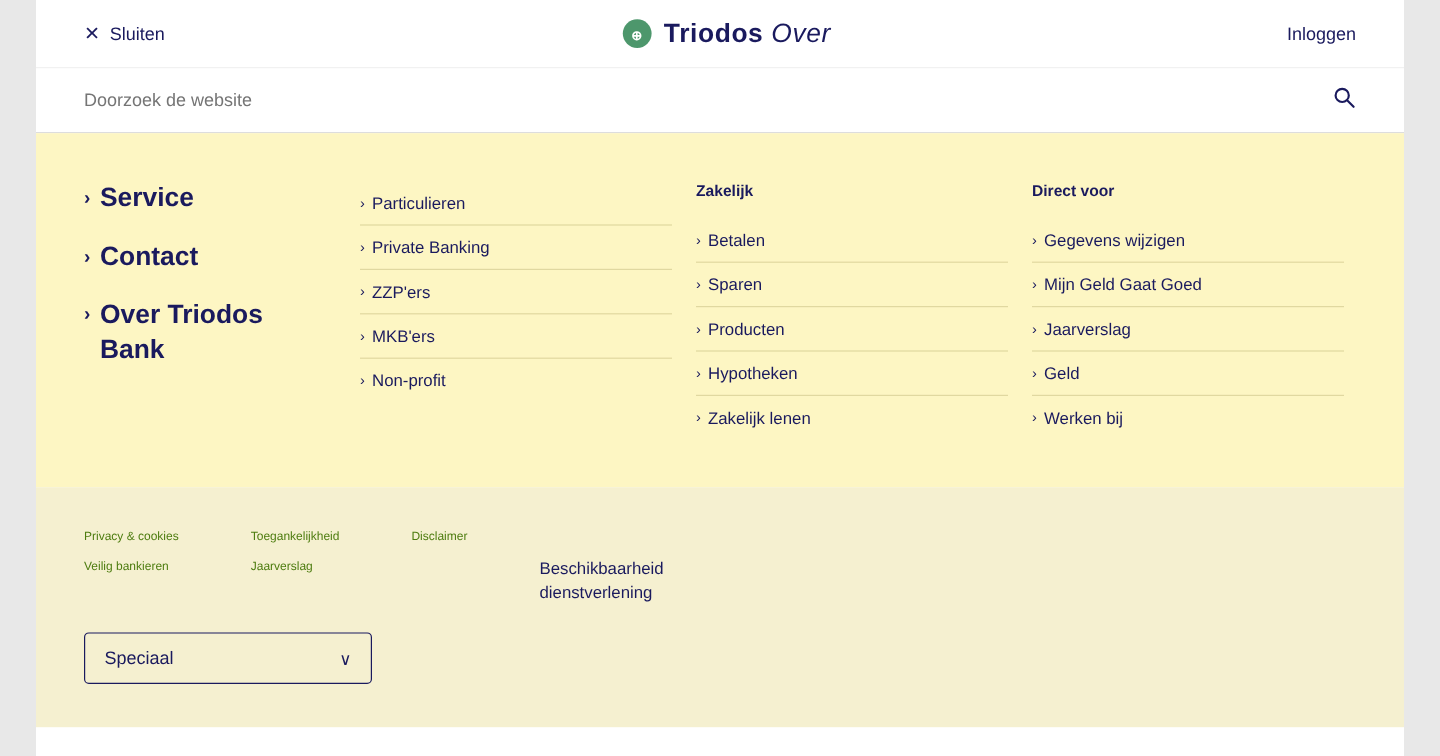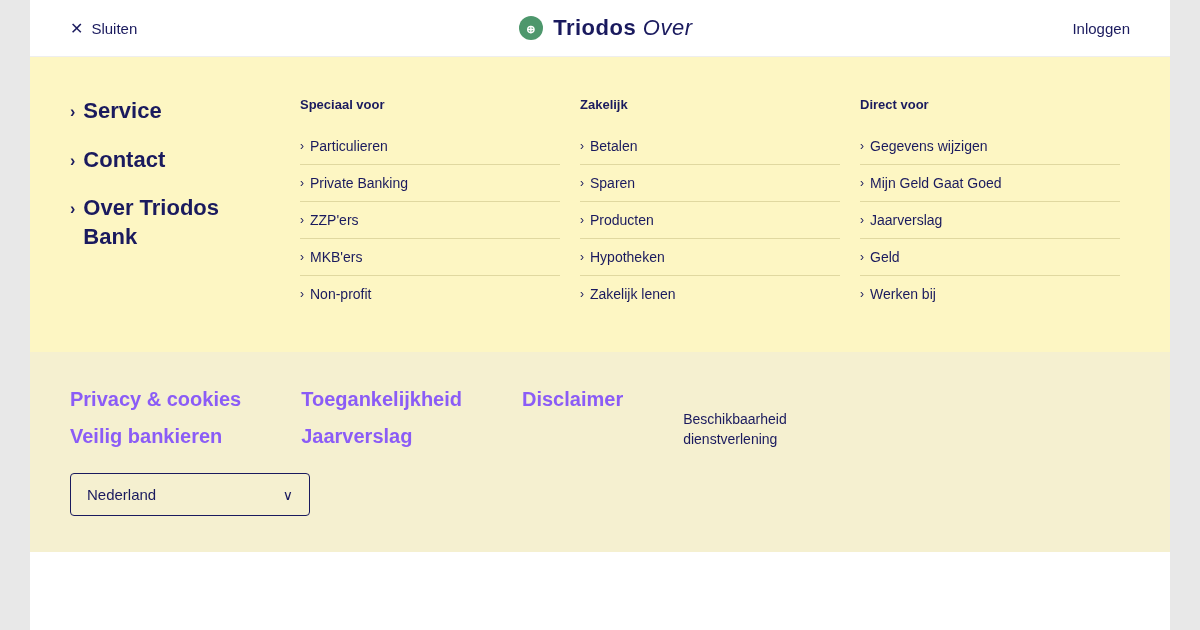--- a/index.html
+++ b/index.html
@@ -157,25 +157,24 @@
       gap: 60px;
       flex-wrap: wrap;
       margin-bottom: 24px;
     }
     .footer-col {
       display: flex;
       flex-direction: column;
       gap: 14px;
     }
     .footer-link {
-      color: #8b5cf6;
-      font-size: 20px;
+      color: #4d7c0f;
+      font-size: 10px;
       cursor: pointer;
       text-decoration: none;
-      font-weight: bold;
     }
     .footer-link-multi {
       color: #1a1a5e;
       font-size: 14px;
       cursor: pointer;
       line-height: 1.4;
       margin-top: 22px;
     }
 
     
@@ -220,20 +219,29 @@
       </svg>
       <span>
         <span>Triodos</span>
         <span style="font-style: italic; font-weight: 400;"> <span>Over</span></span>
       </span>
     </div>
 
     <span class="header-login">Inloggen</span>
   </div>
 
+  <div class="search-bar">
+    <input class="search-input" type="text" placeholder="Doorzoek de website" style="">
+    <span class="search-icon-btn">
+      <svg width="20" height="20" viewBox="0 0 20 20" fill="none">
+        <circle cx="8.5" cy="8.5" r="5.5" stroke="#1a1a5e" stroke-width="1.8"></circle>
+        <line x1="13" y1="13" x2="18" y2="18" stroke="#1a1a5e" stroke-width="1.8" stroke-linecap="round"></line>
+      </svg>
+    </span>
+  </div>
 
   <div class="nav-area">
 
     <div class="nav-left">
       <div class="nav-main-item">
         <span class="chevron">›</span>
         <span>Service</span>
       </div>
       <div class="nav-main-item">
         <span class="chevron">›</span>
@@ -241,21 +249,20 @@
       </div>
       <div class="nav-main-item">
         <span class="chevron">›</span>
         <span>Over Triodos Bank</span>
       </div>
     </div>
 
     <div class="nav-columns">
 
       <div class="nav-col">
-        <div class="nav-col-header">Speciaal voor</div>
         <div class="nav-col-item">
           <span class="chevron-sm">›</span>
           <span>Particulieren</span>
         </div>
         <div class="nav-col-item">
           <span class="chevron-sm">›</span>
           <span>Private Banking</span>
         </div>
         <div class="nav-col-item">
           <span class="chevron-sm">›</span>
@@ -340,19 +347,19 @@
       </div>
 
       <div class="footer-col">
         <a class="footer-link-multi">Beschikbaarheid<br>dienstverlening</a>
       </div>
 
     </div>
 
     <div class="lang-selector-wrapper">
       <div class="lang-selector">
-        <span class="lang-text">Nederland</span>
+        <span class="lang-text">Speciaal</span>
         <span class="lang-chevron">∨</span>
       </div>
     </div>
   </div>
 
 </div>
 
 </body></html>

